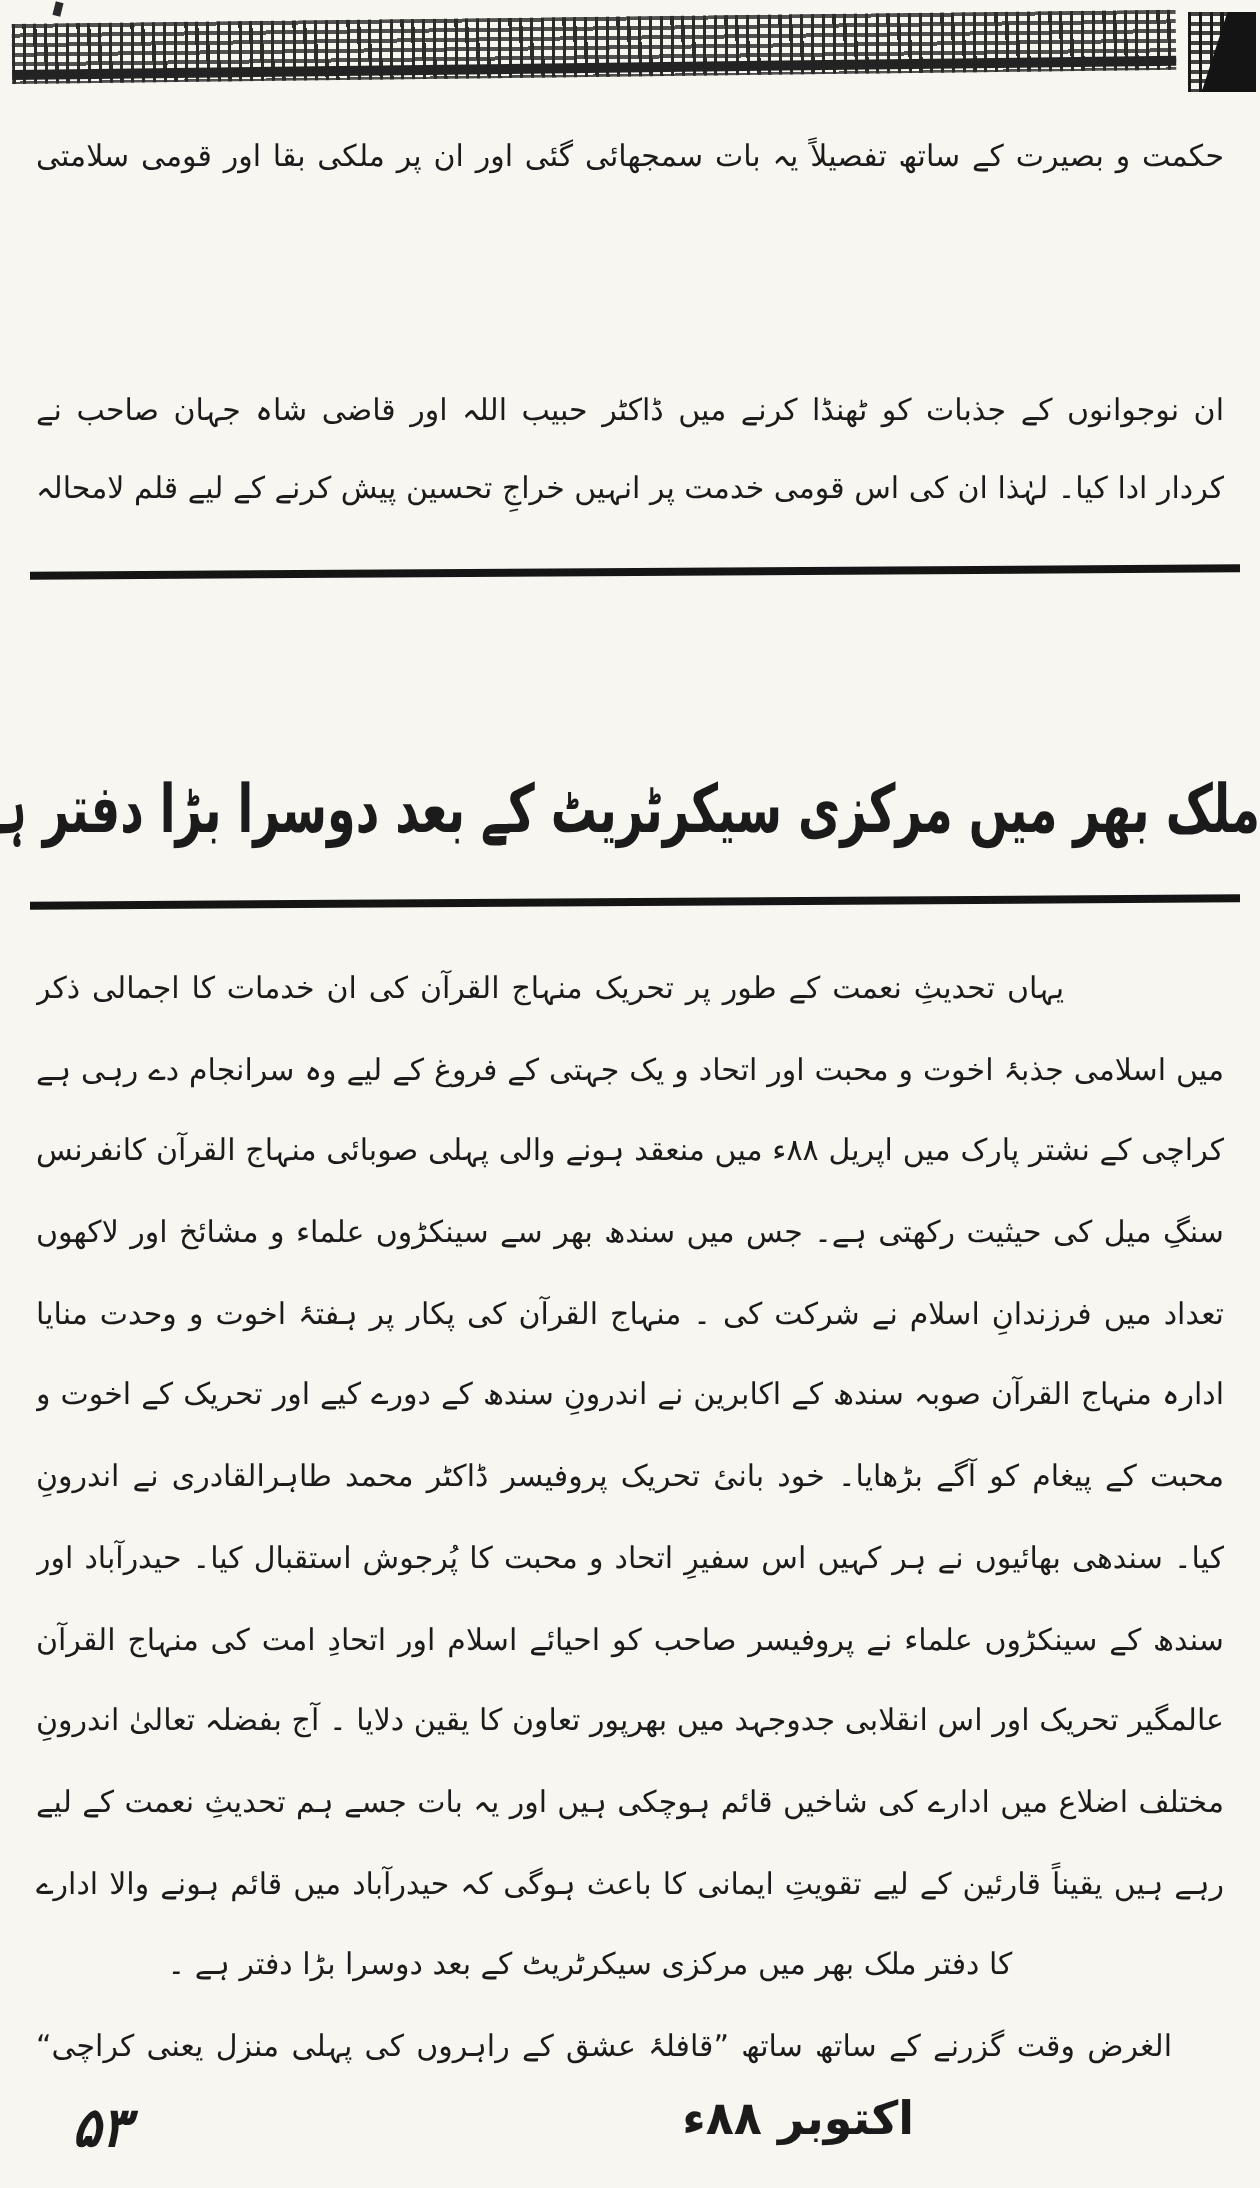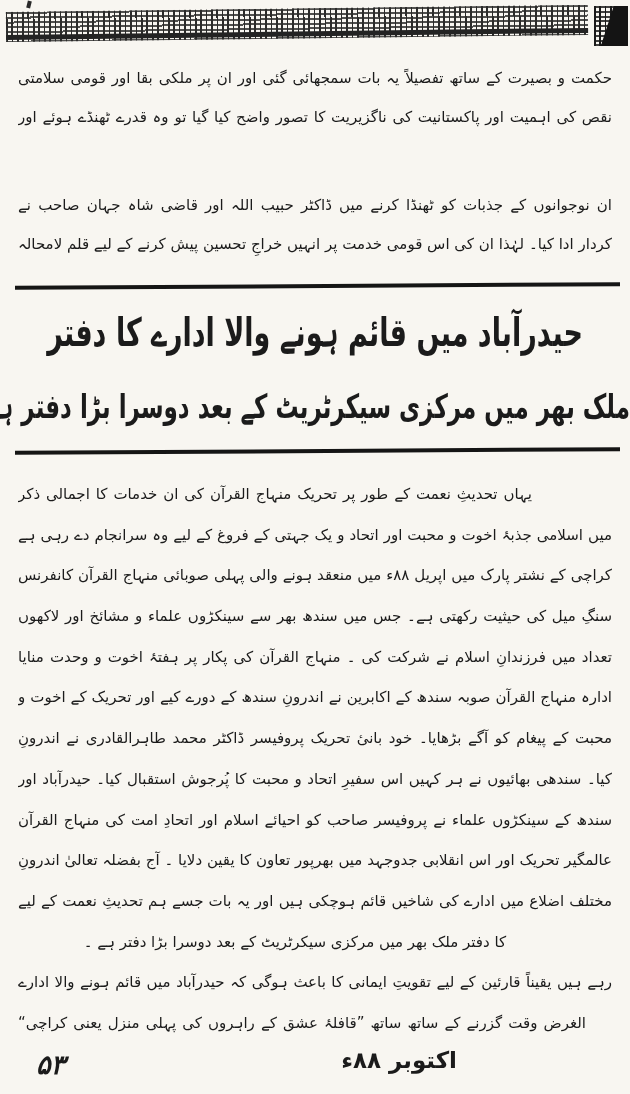--- a/index.html
+++ b/index.html
@@ -87,51 +87,47 @@
 <body>
 
 <div class="page">
 
   <div class="top-speck"></div>
   <div class="top-band"></div>
   <div class="corner-ornament"></div>
 
   <div class="block p1">
     <span class="tl">حکمت و بصیرت کے ساتھ تفصیلاً یہ بات سمجھائی گئی اور ان پر ملکی بقا اور قومی سلامتی کے حوالے سے اسلامی</span>
-    <span class="tl">نقص کی اہمیت اور پاکستانیت کی ناگزیریت کا تصور واضح کیا گیا تو وہ قدرے ٹھنڈے ہوئے اور</span>
   </div>
 
   <div class="block p2">
     <span class="tl">ان نوجوانوں کے جذبات کو ٹھنڈا کرنے میں ڈاکٹر حبیب اللہ اور قاضی شاہ جہان صاحب نے نمایاں</span>
     <span class="tl">کردار ادا کیا۔ لہٰذا ان کی اس قومی خدمت پر انہیں خراجِ تحسین پیش کرنے کے لیے قلم لامحالہ چل نکلا ہے،</span>
   </div>
 
   <div class="rule rule-top"></div>
-  <div class="headline-line hl1">
-    <span>حیدرآباد میں قائم ہونے والا ادارے کا دفتر</span>
-  </div>
   <div class="headline-line hl2">
     <span>ملک بھر میں مرکزی سیکرٹریٹ کے بعد دوسرا بڑا دفتر ہے</span>
   </div>
   <div class="rule rule-bottom"></div>
 
   <div class="block body-text">
     <span class="tl first">یہاں تحدیثِ نعمت کے طور پر تحریک منہاج القرآن کی ان خدمات کا اجمالی ذکر ضروری ہے، جو سندھ</span>
     <span class="tl">میں اسلامی جذبۂ اخوت و محبت اور اتحاد و یک جہتی کے فروغ کے لیے وہ سرانجام دے رہی ہے ۔</span>
     <span class="tl">کراچی کے نشتر پارک میں اپریل ۸۸ء میں منعقد ہونے والی پہلی صوبائی منہاج القرآن کانفرنس اس سلسلہ میں</span>
     <span class="tl">سنگِ میل کی حیثیت رکھتی ہے۔ جس میں سندھ بھر سے سینکڑوں علماء و مشائخ اور لاکھوں کی</span>
     <span class="tl">تعداد میں فرزندانِ اسلام نے شرکت کی ۔ منہاج القرآن کی پکار پر ہفتۂ اخوت و وحدت منایا گیا۔</span>
     <span class="tl">ادارہ منہاج القرآن صوبہ سندھ کے اکابرین نے اندرونِ سندھ کے دورے کیے اور تحریک کے اخوت و</span>
     <span class="tl">محبت کے پیغام کو آگے بڑھایا۔ خود بانیٔ تحریک پروفیسر ڈاکٹر محمد طاہرالقادری نے اندرونِ سندھ کا دورہ</span>
     <span class="tl">کیا۔ سندھی بھائیوں نے ہر کہیں اس سفیرِ اتحاد و محبت کا پُرجوش استقبال کیا۔ حیدرآباد اور اندرونِ</span>
     <span class="tl">سندھ کے سینکڑوں علماء نے پروفیسر صاحب کو احیائے اسلام اور اتحادِ امت کی منہاج القرآن کی</span>
     <span class="tl">عالمگیر تحریک اور اس انقلابی جدوجہد میں بھرپور تعاون کا یقین دلایا ۔ آج بفضلہ تعالیٰ اندرونِ سندھ</span>
     <span class="tl">مختلف اضلاع میں ادارے کی شاخیں قائم ہوچکی ہیں اور یہ بات جسے ہم تحدیثِ نعمت کے لیے نقل کر</span>
+    <span class="tl">رہے ہیں یقیناً قارئین کے لیے تقویتِ ایمانی کا باعث ہوگی کہ حیدرآباد میں قائم ہونے والا ادارے</span>
     <span class="tl partial">کا دفتر ملک بھر میں مرکزی سیکرٹریٹ کے بعد دوسرا بڑا دفتر ہے ۔</span>
-    <span class="tl">رہے ہیں یقیناً قارئین کے لیے تقویتِ ایمانی کا باعث ہوگی کہ حیدرآباد میں قائم ہونے والا ادارے</span>
   </div>
 
   <div class="block closing">
     <span class="tl">الغرض وقت گزرنے کے ساتھ ساتھ ”قافلۂ عشق کے راہروں کی پہلی منزل یعنی کراچی“ قریب آتی گئی</span>
   </div>
 
   <div class="footer-issue">اکتوبر ۸۸ء</div>
   <div class="footer-page">۵۳</div>
 
 </div>

